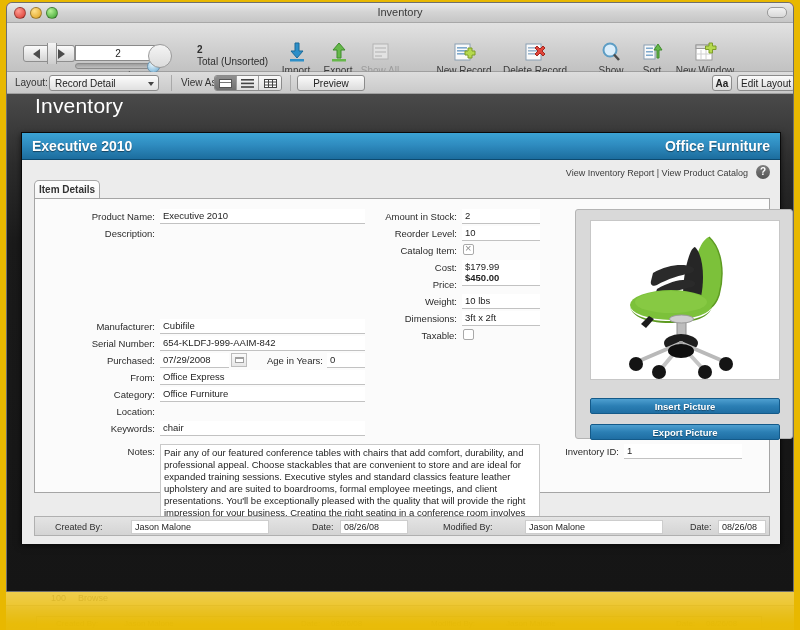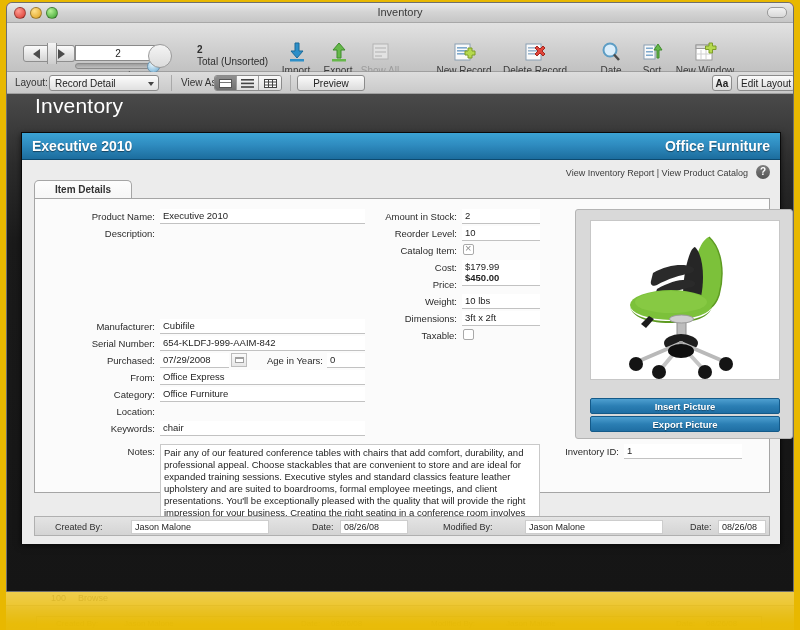--- a/index.html
+++ b/index.html
@@ -170,21 +170,21 @@
   .links a { color:#3b3b3b; text-decoration:none; }
   .help-ico {
     position:absolute; right:10px; top:5px; width:14px; height:14px; border-radius:50%;
     background:linear-gradient(to bottom,#7f7f7f,#555);
     color:#fff; font-size:10px; font-weight:bold; text-align:center; line-height:14px;
   }
 
   
   .tabstrip { position:absolute; left:12px; top:20px; right:12px; height:18px; }
   .tab {
-    position:absolute; left:0; top:0; height:28px; padding:0 20px; line-height:18px;
+    position:absolute; left:0; top:0; height:28px; padding:0 4px; line-height:18px;
     background:linear-gradient(to bottom,#fdfdfd,#f2f2f2);
     border:1px solid #a5a5a5; border-bottom:none; border-radius:5px 5px 0 0;
     font-size:10px; font-weight:bold; color:#333;
   }
   .tabpanel {
     position:absolute; left:12px; top:38px; width:736px; height:295px;
     background:#fbfbfb; border:1px solid #a5a5a5; border-top:1px solid #a5a5a5;
   }
   .flabel { position:absolute; text-align:right; top:2px; font-size:9.5px; color:#2b2b2b; }
   .fval {
@@ -372,21 +372,21 @@
         <span class="lbl">Delete Record</span>
       </div>
 
       <div class="tbtn" style="left:578px;width:52px;">
         <span class="ico">
           <svg width="24" height="22" viewBox="0 0 24 22">
             <circle cx="11" cy="9" r="6.5" fill="#dbeefb" stroke="#5d9dc4" stroke-width="2"></circle>
             <line x1="15" y1="13.5" x2="20" y2="19" stroke="#4b4b4b" stroke-width="2.5"></line>
           </svg>
         </span>
-        <span class="lbl">Date</span>
+        <span class="lbl">Show</span>
       </div>
 
       <div class="tbtn" style="left:622px;width:46px;">
         <span class="ico">
           <svg width="24" height="22" viewBox="0 0 24 22">
             <rect x="4" y="4" width="11" height="14" fill="#fafafa" stroke="#8aa0b4"></rect>
             <rect x="6" y="6.5" width="7" height="1.5" fill="#7fa9cd"></rect>
             <rect x="6" y="10" width="7" height="1.5" fill="#7fa9cd"></rect>
             <rect x="6" y="13.5" width="7" height="1.5" fill="#7fa9cd"></rect>
             <path d="M18 3 l4 6 h-3 v8 h-2 v-8 h-3 z" fill="#66b84a" stroke="#3f8c2c"></path>
@@ -561,21 +561,21 @@
                   <path d="M90 122 L90 132" stroke="#9f9f9f" stroke-width="4" stroke-linecap="round"></path>
 
                   <circle cx="45" cy="143" r="7" fill="#141414"></circle>
                   <circle cx="135" cy="143" r="7" fill="#141414"></circle>
                   <circle cx="68" cy="151" r="7" fill="#141414"></circle>
                   <circle cx="114" cy="151" r="7" fill="#141414"></circle>
                   <ellipse cx="90" cy="130" rx="13" ry="7" fill="#0f0f0f"></ellipse>
                 </svg>
               </div>
               <div class="bigbtn" style="top:188px;">Insert Picture</div>
-              <div class="bigbtn" style="top:206px;text-align:center;">Export Picture</div>
+              <div class="bigbtn" style="top:214px;text-align:center;">Export Picture</div>
             </div>
 
             <div class="flabel" style="left:514px; top:247px; width:70px;">Inventory ID:</div>
             <div class="fval" style="left:589px; top:245px; width:118px;">1</div>
 
           </div>
 
           <div class="cardfooter">
             <span class="cf-label" style="left:20px;">Created By:</span>
             <span class="cf-field" style="left:96px; width:138px;">Jason Malone</span>

